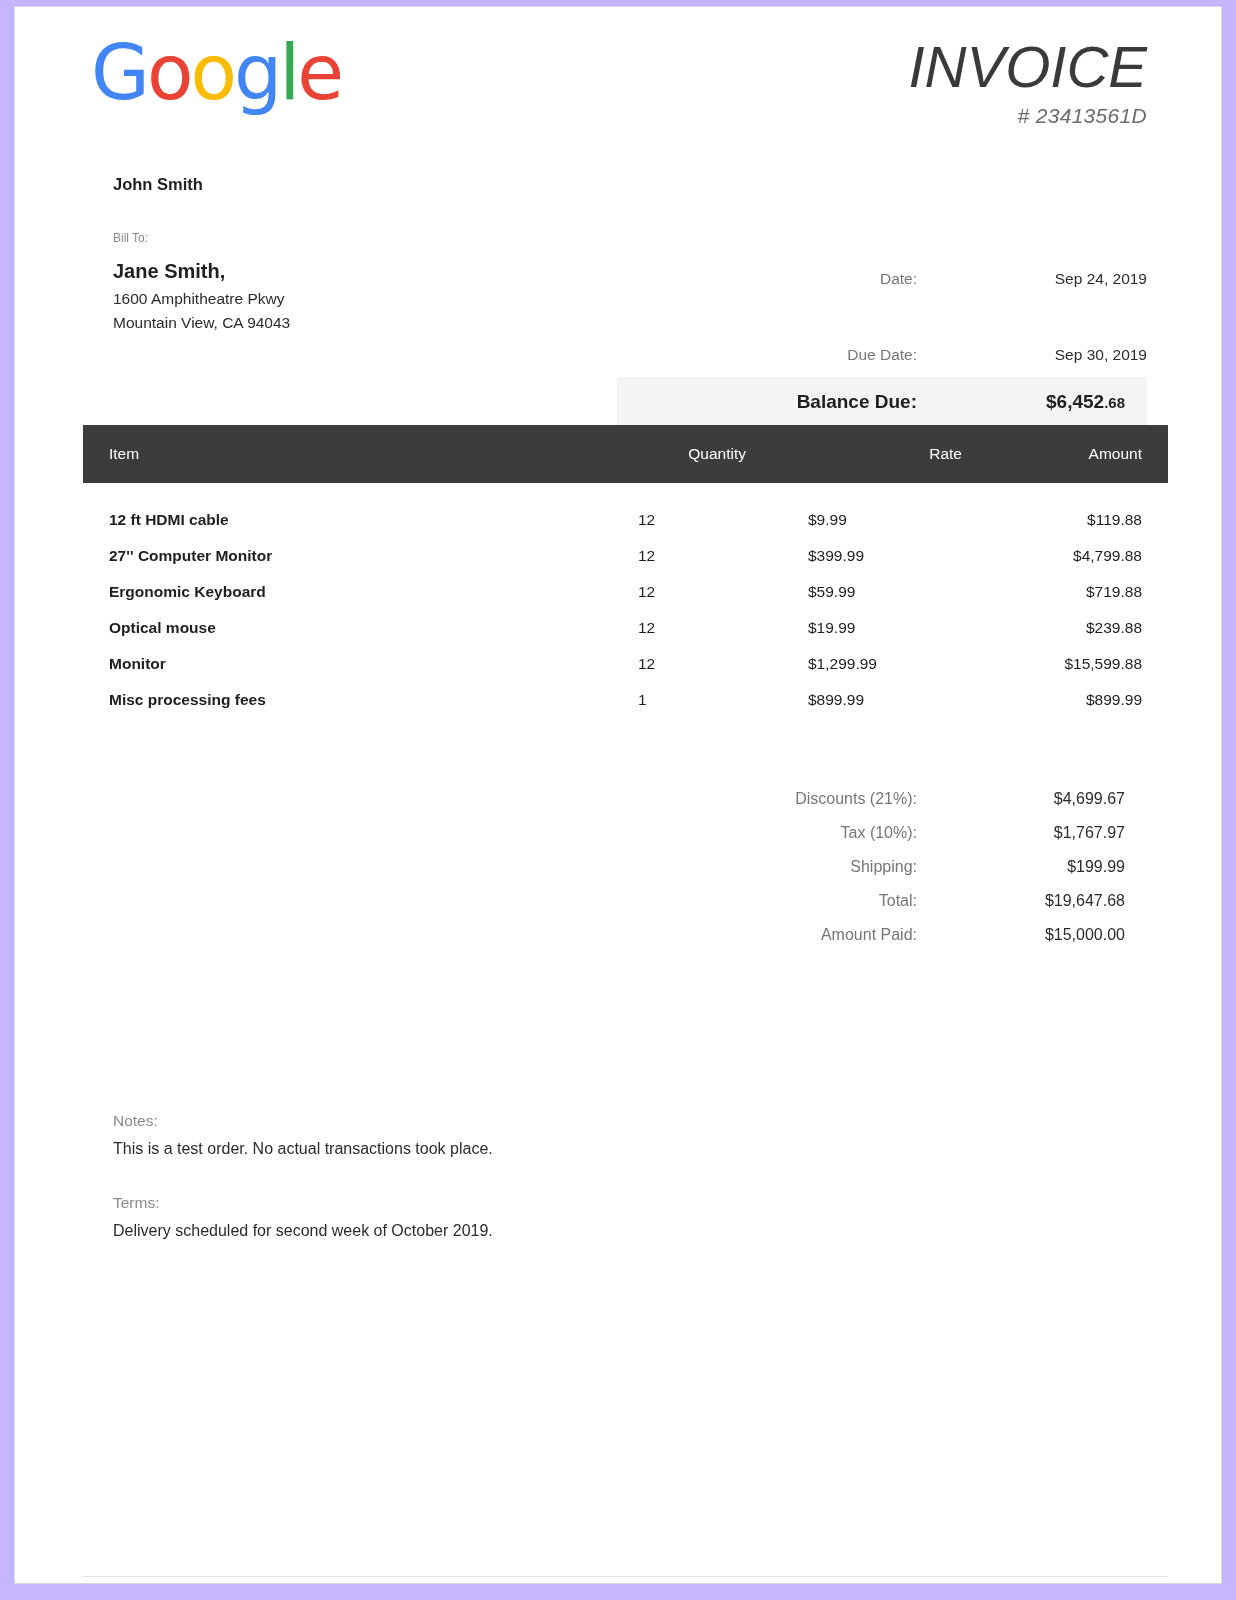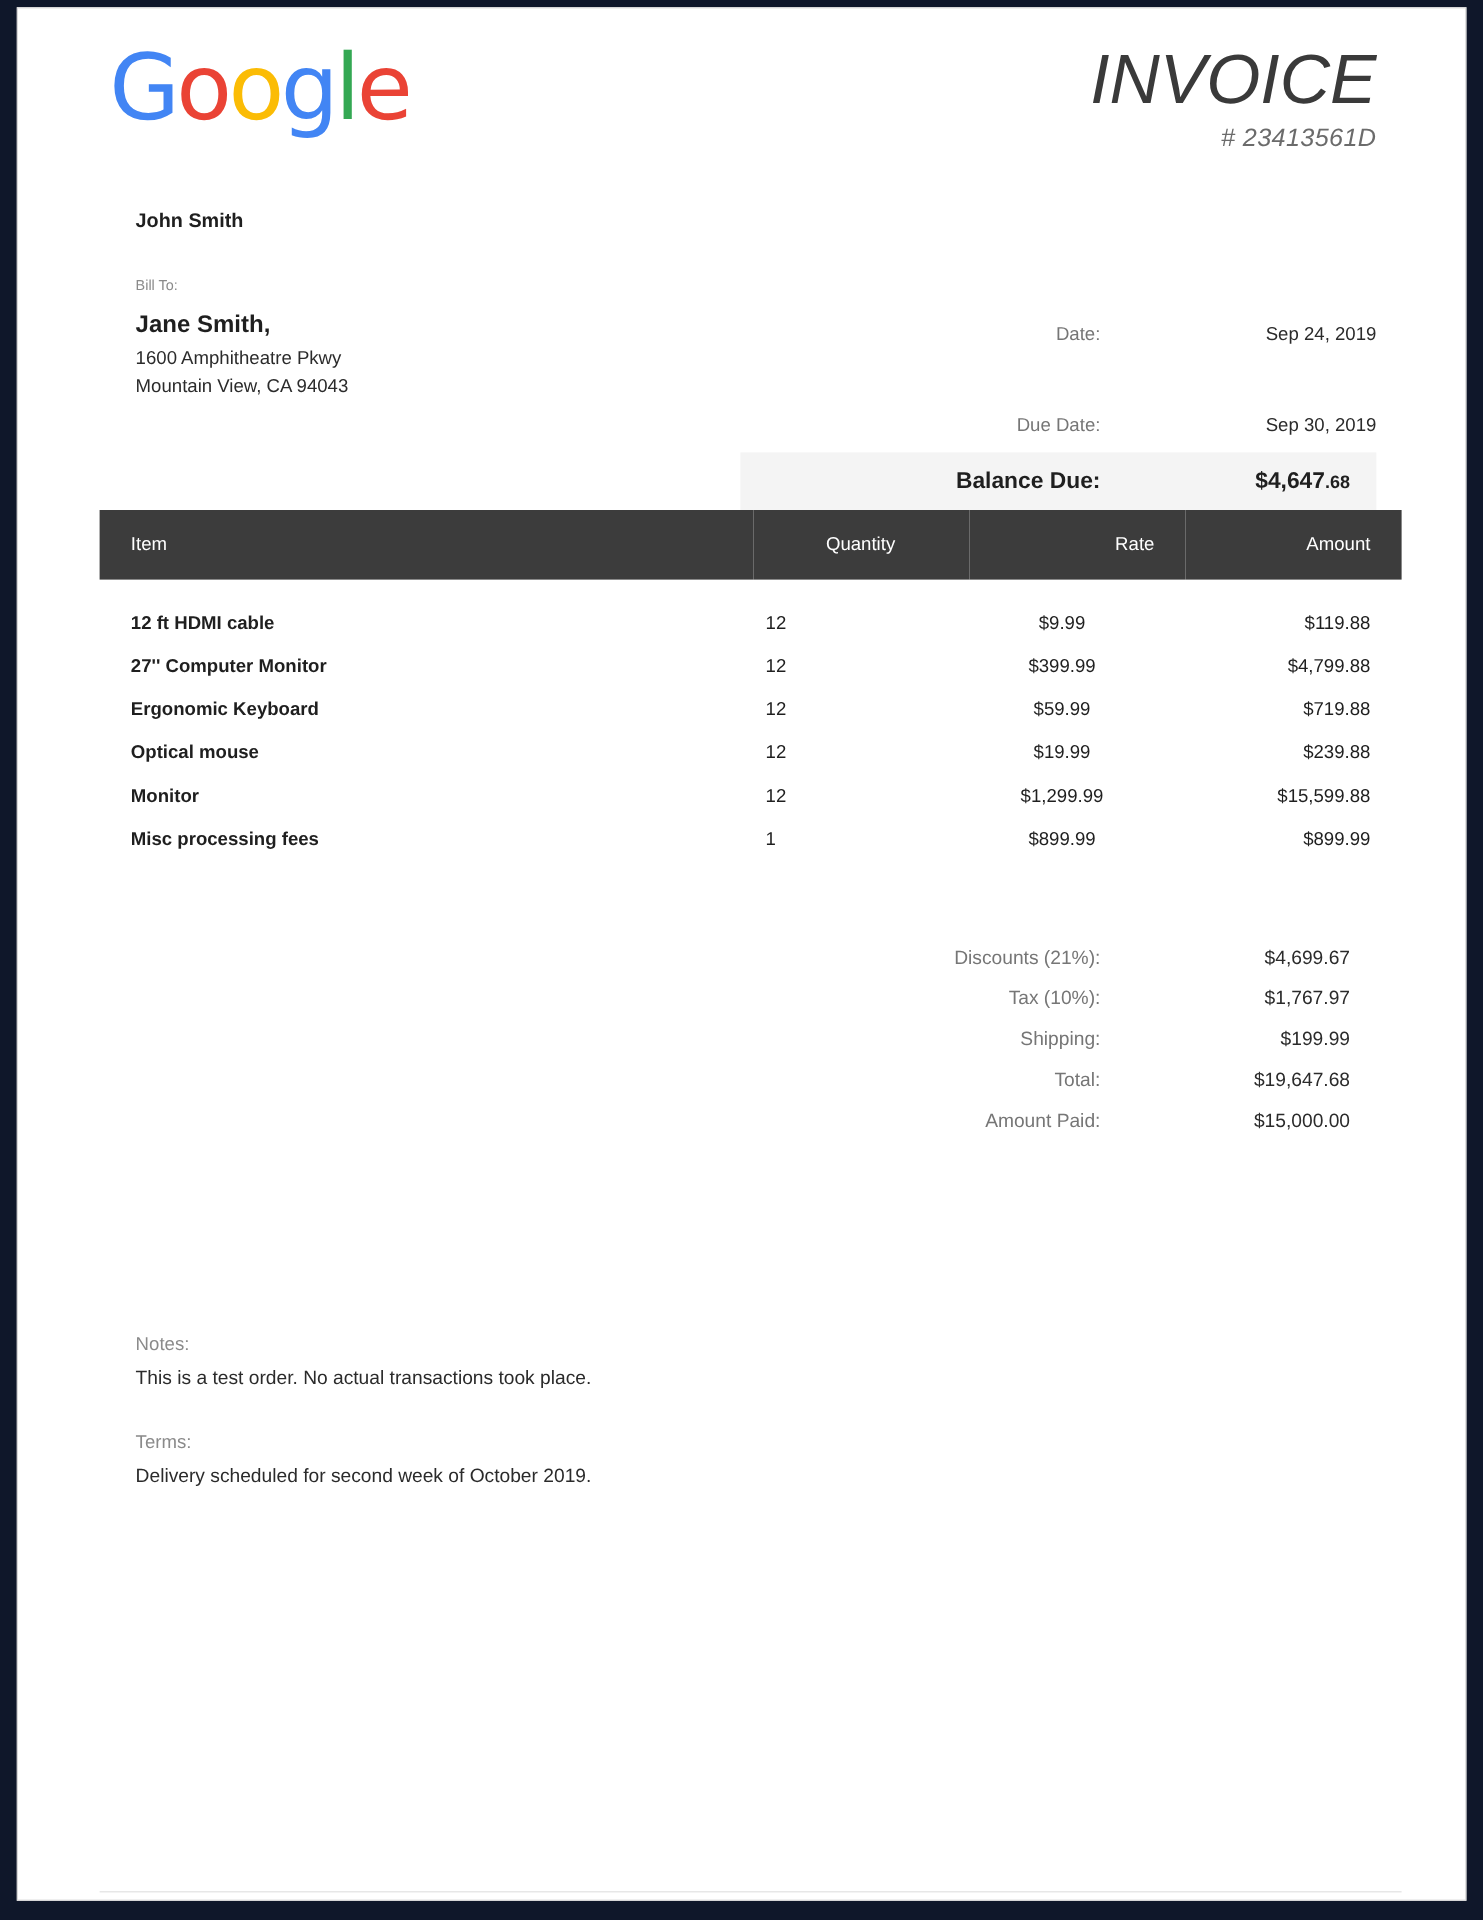--- a/index.html
+++ b/index.html
@@ -5,21 +5,21 @@
   * { box-sizing: border-box; }
   html, body {
     margin: 0; padding: 0;
     background: #ffffff;
     font-family: "Liberation Sans", sans-serif;
   }
   .page {
     position: relative;
     width: 1236px;
     height: 1600px;
-    background: #0f172a;
+    background: #c4b5fd;
     overflow: hidden;
   }
   .sheet {
     position: absolute;
     left: 14px;
     top: 6px;
     width: 1208px;
     height: 1578px;
     background: #fff;
     border: 1px solid #d8d8d8;
@@ -175,21 +175,21 @@
     color: #1f1f1f;
     padding: 9px 0;
   }
   table.itemtbl tbody td.c-item {
     font-weight: bold;
     padding-left: 26px;
     text-align: left;
   }
   table.itemtbl tbody tr:first-child td { padding-top: 28px; }
   table.itemtbl tbody td.c-qty { text-align: left; padding-left: 10px; }
-  table.itemtbl tbody td.c-rate { text-align: center; padding-right: 26px; }
+  table.itemtbl tbody td.c-rate { text-align: left; padding-right: 26px; }
   table.itemtbl tbody td.c-amt { text-align: right; padding-right: 26px; }
   
   .totals {
     position: absolute;
     right: 74px;
     top: 775px;
     width: 600px;
   }
   .tot-row {
     display: flex;
@@ -264,21 +264,21 @@
       <div class="meta-row">
         <div class="m-lbl">Date:</div>
         <div class="m-val">Sep 24, 2019</div>
       </div>
       <div class="meta-row">
         <div class="m-lbl">Due Date:</div>
         <div class="m-val">Sep 30, 2019</div>
       </div>
       <div class="balance">
         <div class="m-lbl">Balance Due:</div>
-        <div class="m-val"><span>$4,647</span><span class="cents">.68</span></div>
+        <div class="m-val"><span>$6,452</span><span class="cents">.68</span></div>
       </div>
     </div>
 
     <div class="items">
       <table class="itemtbl">
         <thead>
           <tr>
             <th class="c-item">Item</th>
             <th class="c-qty">Quantity</th>
             <th class="c-rate">Rate</th>

